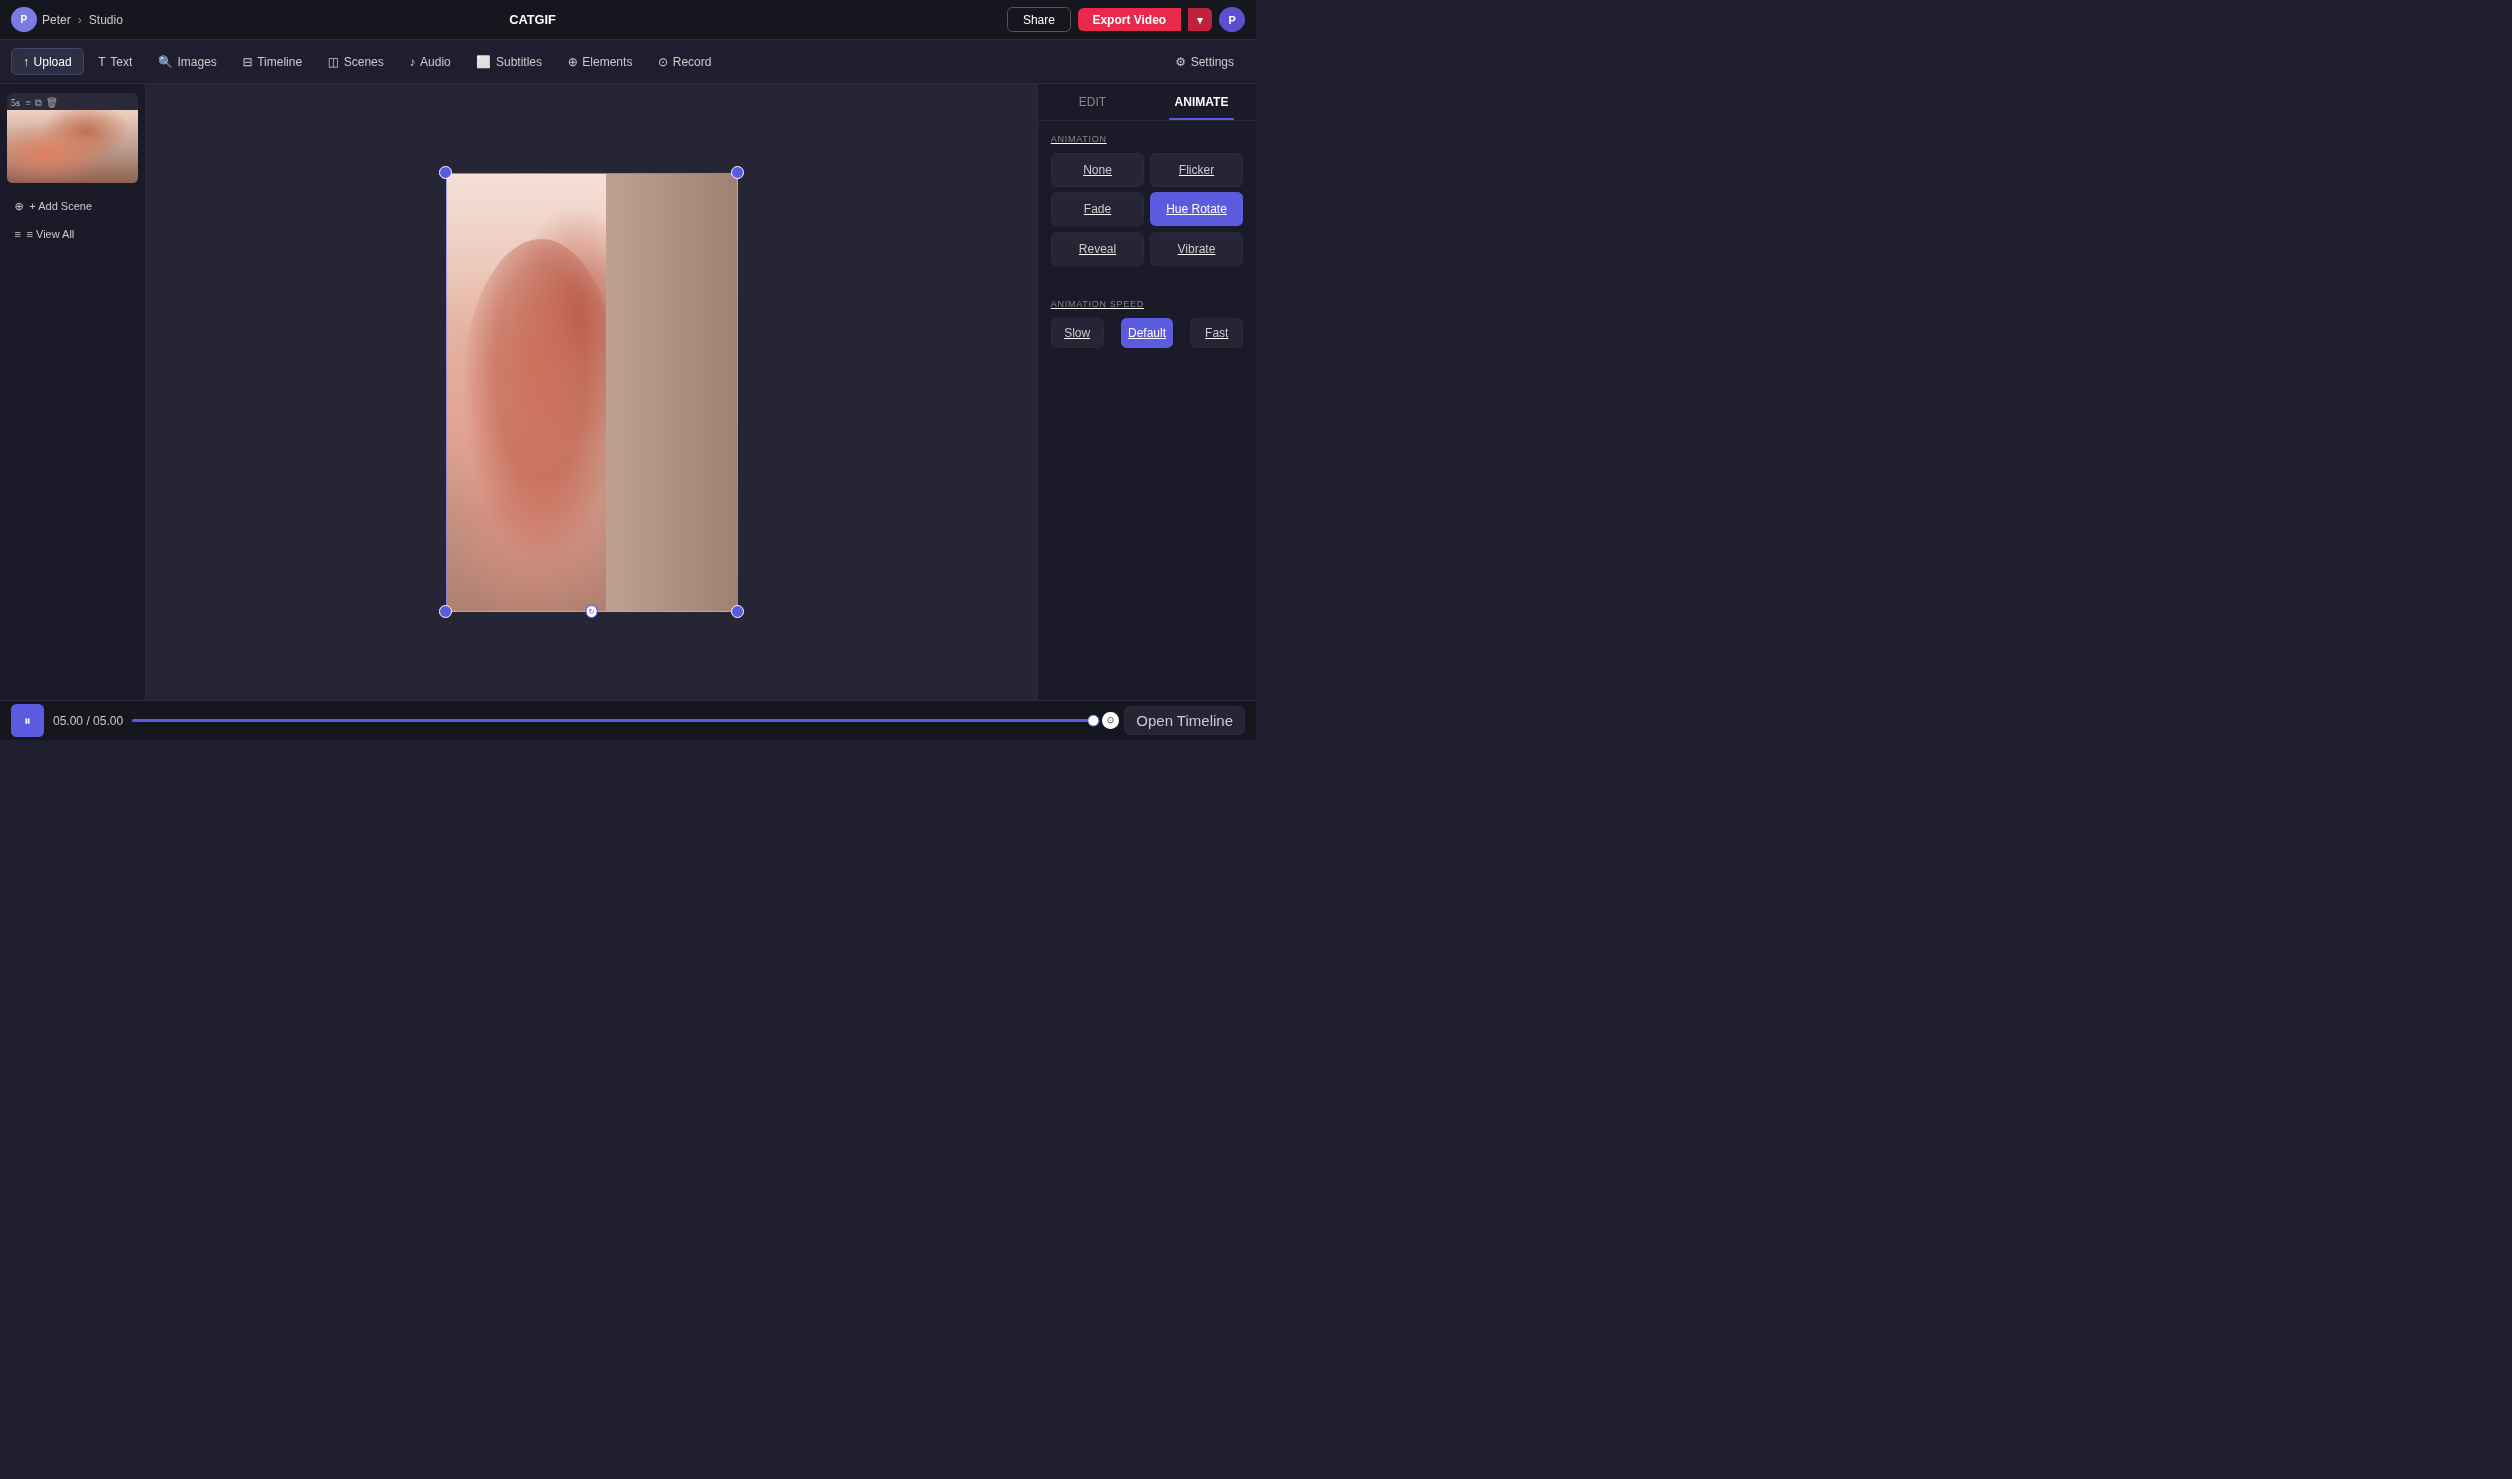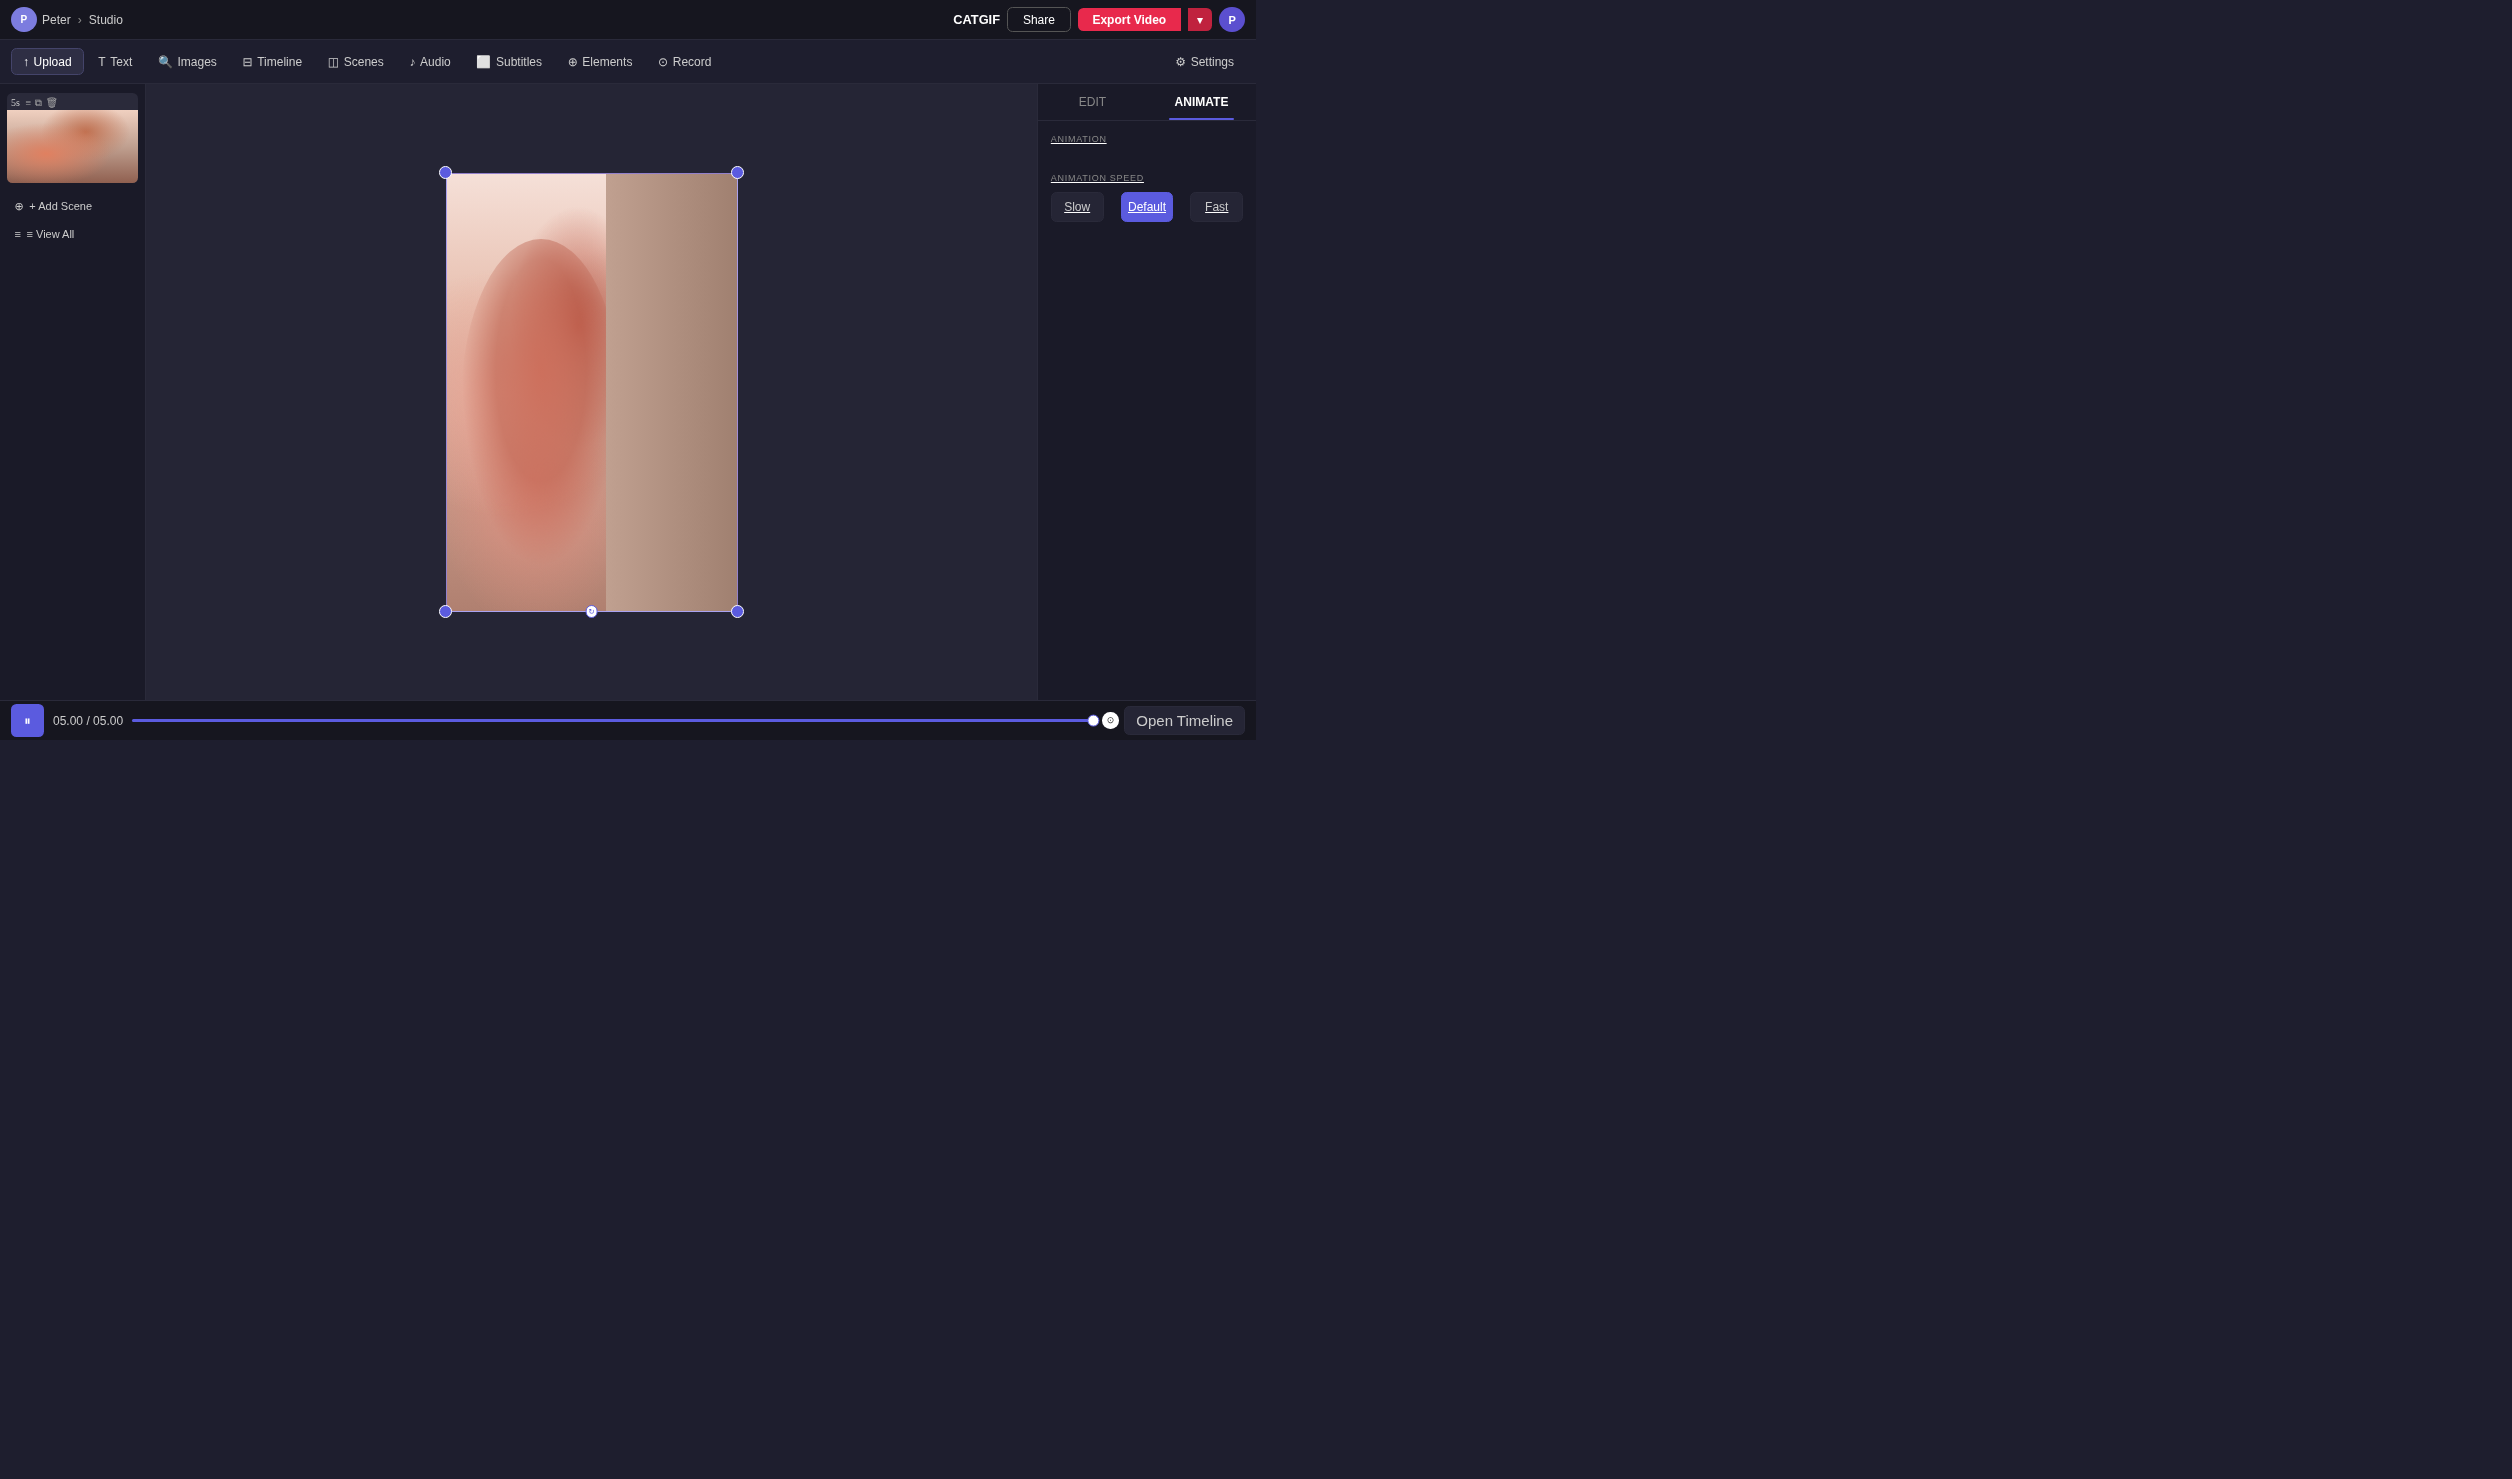--- a/index.html
+++ b/index.html
@@ -44,21 +44,21 @@
     .breadcrumb {
       font-size: 12px;
       color: #ccc;
     }
     .breadcrumb span.sep { margin: 0 3.7px; color: #888; }
     .project-title {
       font-size: 12.8px;
       font-weight: 600;
       color: #fff;
       flex: 1;
-      text-align: right;
+      text-align: left;
     }
     .top-bar-right {
       display: flex;
       align-items: center;
       gap: 7.3px;
     }
     .btn-share {
       background: transparent;
       border: 0.9px solid #555;
       color: #fff;
@@ -548,20 +548,28 @@
   </div>
 
   <div class="right-panel">
     <div class="panel-tabs">
       <div class="panel-tab">EDIT</div>
       <div class="panel-tab active">ANIMATE</div>
     </div>
 
     <div class="panel-section">
       <div class="panel-section-label">ANIMATION</div>
+      <div class="animation-grid">
+        <button class="anim-btn">None</button>
+        <button class="anim-btn">Flicker</button>
+        <button class="anim-btn">Fade</button>
+        <button class="anim-btn selected">Hue Rotate</button>
+        <button class="anim-btn">Reveal</button>
+        <button class="anim-btn">Vibrate</button>
+      </div>
     </div>
 
     <div class="panel-section">
       <div class="panel-section-label">ANIMATION SPEED</div>
       <div class="speed-grid">
         <button class="speed-btn">Slow</button>
         <button class="speed-btn selected">Default</button>
         <button class="speed-btn">Fast</button>
       </div>
     </div>

